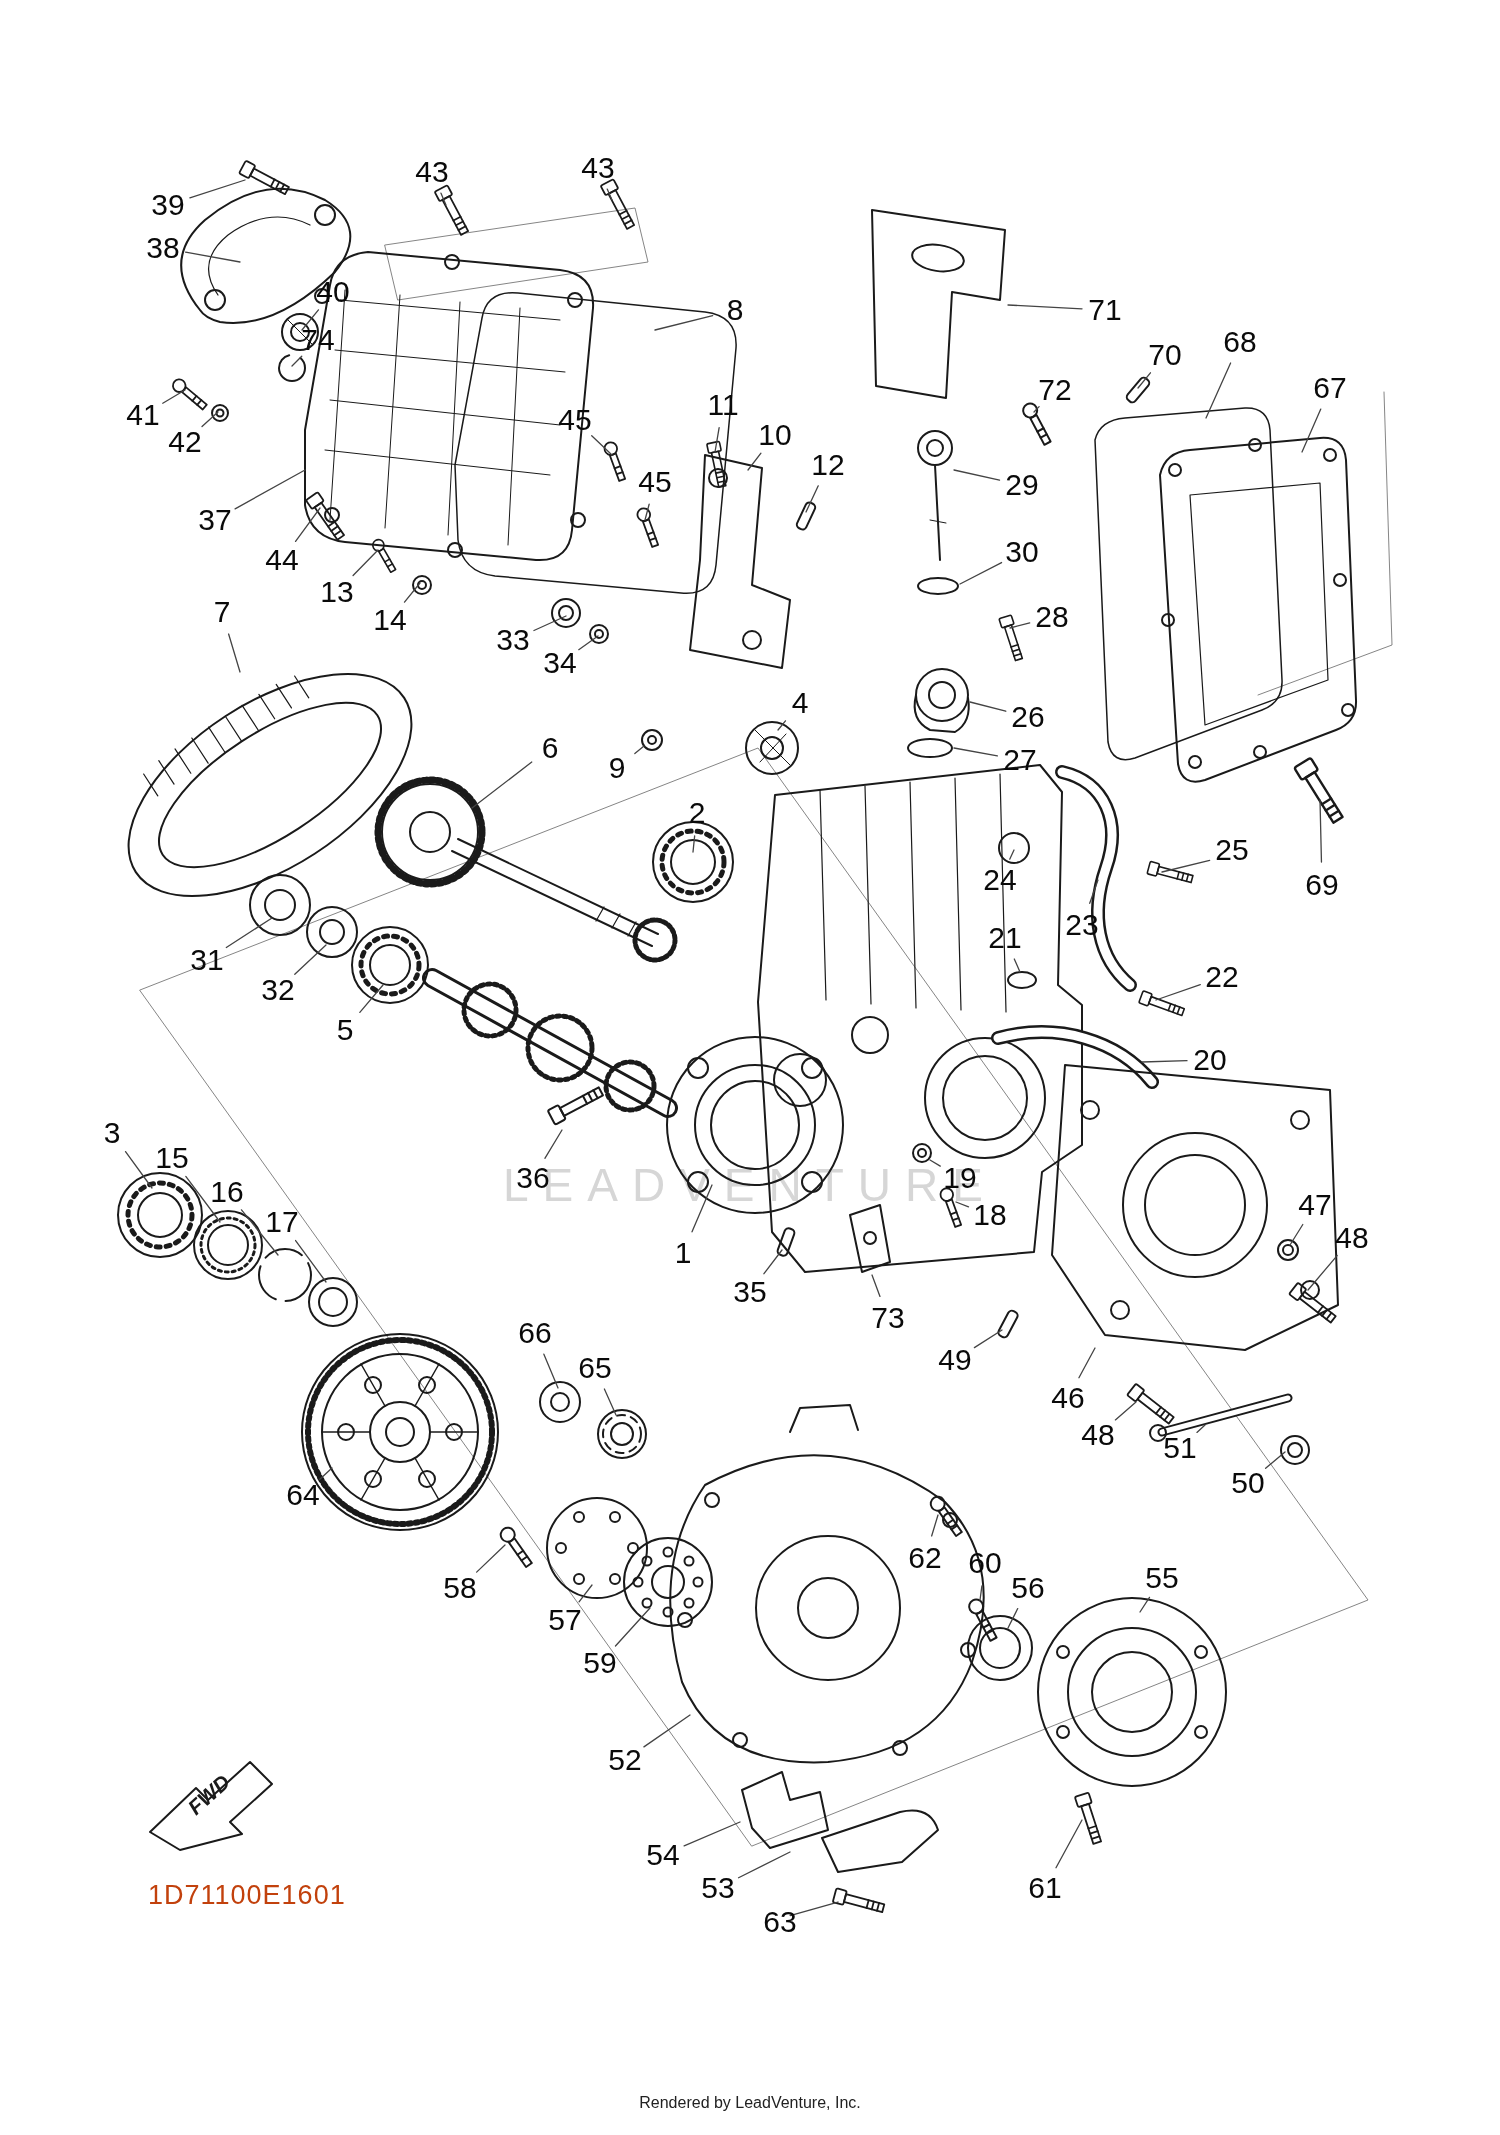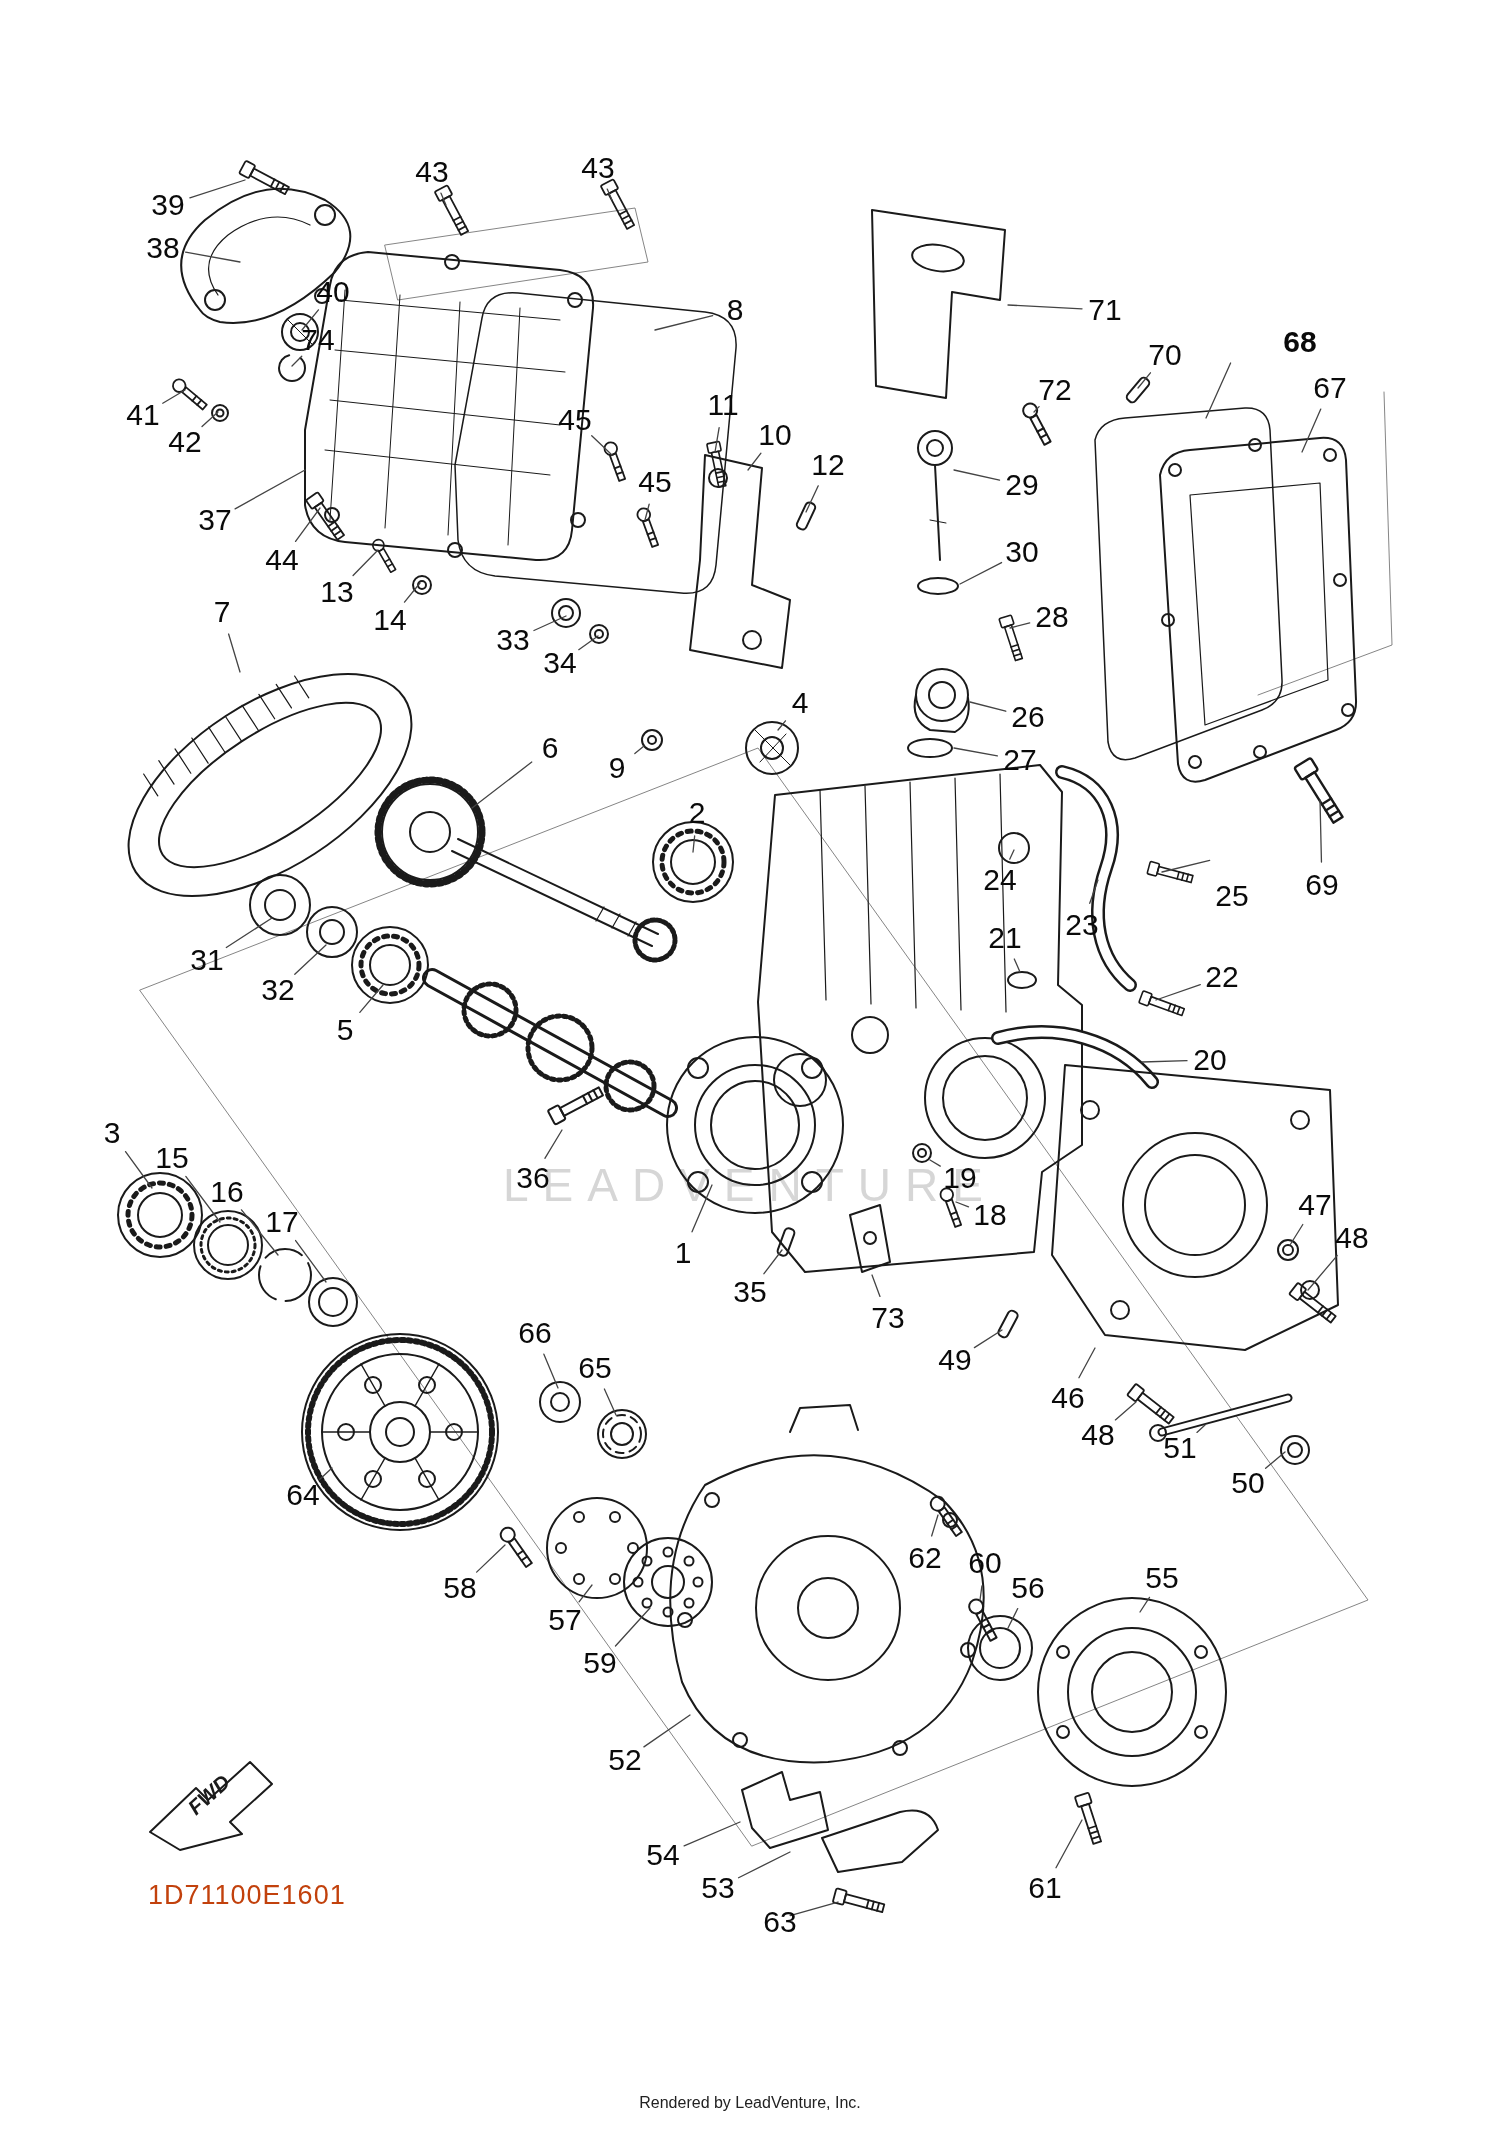--- a/index.html
+++ b/index.html
@@ -501,31 +501,31 @@
       <div class="callout" style="left: 775px; top: 435px;">10</div>
       <div class="callout" style="left: 828px; top: 465px;">12</div>
       <div class="callout" style="left: 513px; top: 640px;">33</div>
       <div class="callout" style="left: 560px; top: 663px;">34</div>
       <div class="callout" style="left: 617px; top: 768px;">9</div>
       <div class="callout" style="left: 800px; top: 703px;">4</div>
       <div class="callout" style="left: 550px; top: 748px;">6</div>
       <div class="callout" style="left: 697px; top: 813px;">2</div>
       <div class="callout" style="left: 1105px; top: 310px;">71</div>
       <div class="callout" style="left: 1165px; top: 355px;">70</div>
-      <div class="callout" style="left: 1300px; top: 342px; font-weight: bold;">68</div>
+      <div class="callout" style="left: 1240px; top: 342px;">68</div>
       <div class="callout" style="left: 1330px; top: 388px;">67</div>
       <div class="callout" style="left: 1055px; top: 390px;">72</div>
       <div class="callout" style="left: 1022px; top: 485px;">29</div>
       <div class="callout" style="left: 1022px; top: 552px;">30</div>
       <div class="callout" style="left: 1052px; top: 617px;">28</div>
       <div class="callout" style="left: 1028px; top: 717px;">26</div>
       <div class="callout" style="left: 1020px; top: 760px;">27</div>
       <div class="callout" style="left: 1000px; top: 880px;">24</div>
       <div class="callout" style="left: 1082px; top: 925px;">23</div>
-      <div class="callout" style="left: 1232px; top: 896px;">25</div>
+      <div class="callout" style="left: 1232px; top: 850px;">25</div>
       <div class="callout" style="left: 1222px; top: 977px;">22</div>
       <div class="callout" style="left: 1005px; top: 938px;">21</div>
       <div class="callout" style="left: 1322px; top: 885px;">69</div>
       <div class="callout" style="left: 1210px; top: 1060px;">20</div>
       <div class="callout" style="left: 207px; top: 960px;">31</div>
       <div class="callout" style="left: 278px; top: 990px;">32</div>
       <div class="callout" style="left: 345px; top: 1030px;">5</div>
       <div class="callout" style="left: 112px; top: 1133px;">3</div>
       <div class="callout" style="left: 172px; top: 1158px;">15</div>
       <div class="callout" style="left: 227px; top: 1192px;">16</div>

